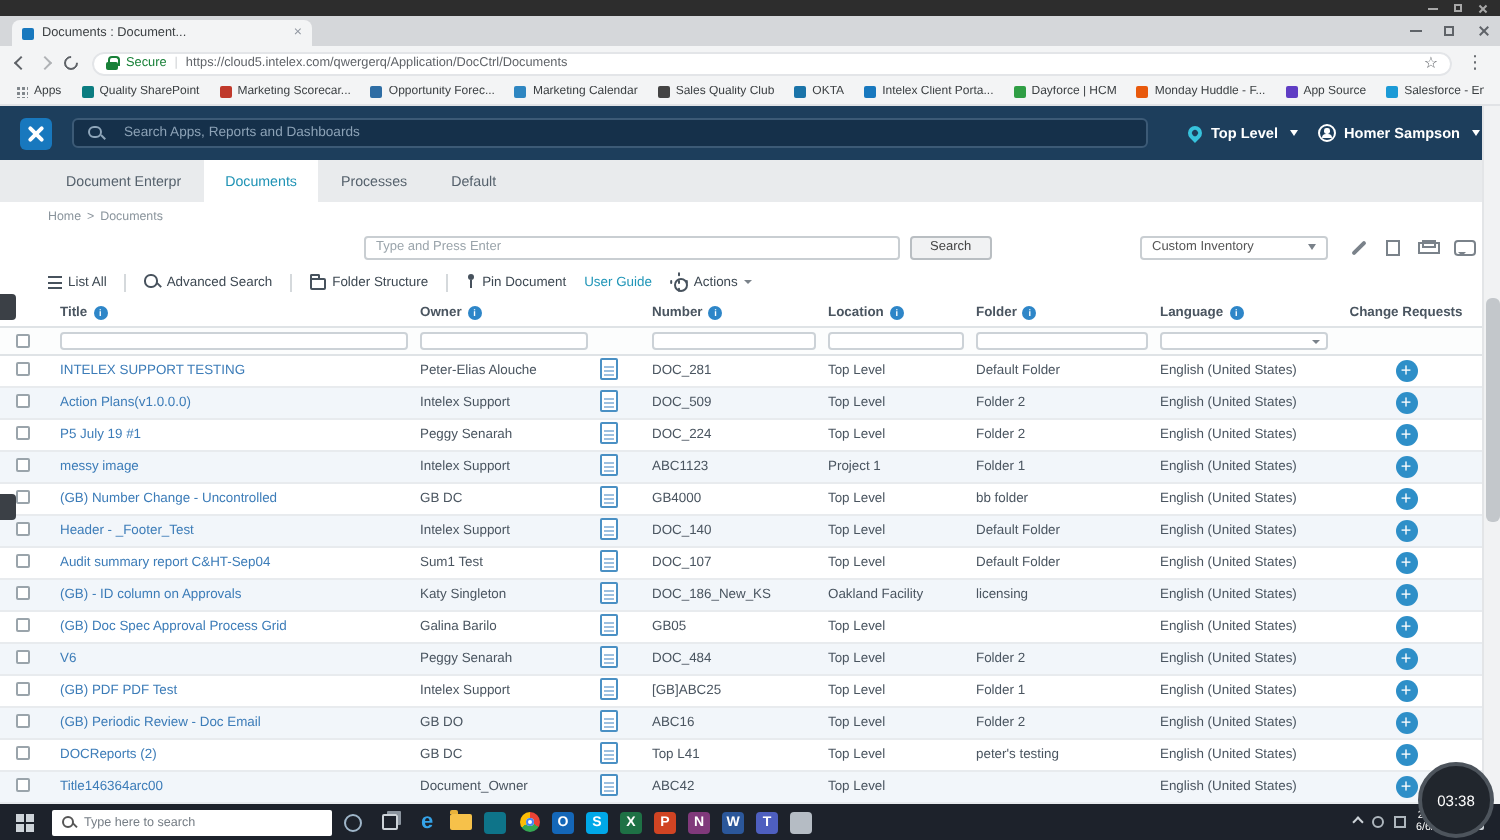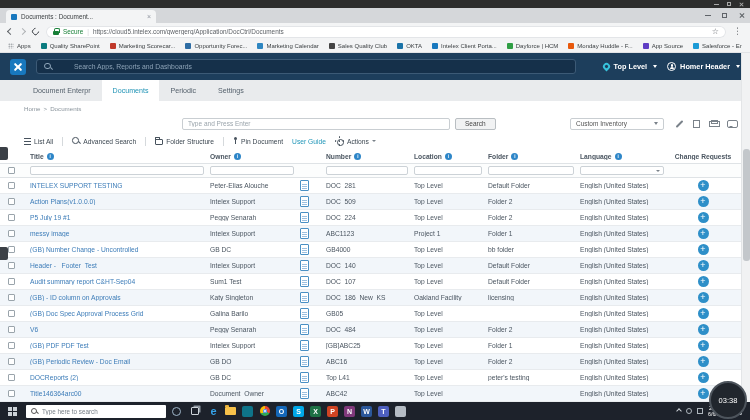--- a/index.html
+++ b/index.html
@@ -51,21 +51,21 @@
 .bm-label{font-size:6px;color:#3c4043;white-space:nowrap}
 .bm-list{display:flex;align-items:center;gap:10px;overflow:hidden}
 .bm-item{display:flex;align-items:center;gap:3px;flex:none}
 .bm-fav{width:6px;height:6px;border-radius:1px;flex:none}
 
 
 .appheader{height:27px;background:#1d3e5c;display:flex;align-items:center;gap:10px;padding:0 10px;flex:none}
 .logo{position:relative;width:16px;height:16px;background:#1878be;border-radius:3px;flex:none}
 .logo::before,.logo::after{content:"";position:absolute;top:7px;left:3px;width:10px;height:2px;background:#fff;border-radius:1px}
 .logo::before{transform:rotate(45deg)}.logo::after{transform:rotate(-45deg)}
-.ghsearch{width:540px;height:15px;background:#15304a;border:1px solid #3c5a76;border-radius:3px;display:flex;align-items:center;gap:22px;padding:0 7px}
+.ghsearch{width:540px;height:15px;background:#15304a;border:1px solid #3c5a76;border-radius:3px;display:flex;align-items:center;gap:10px;padding:0 7px}
 .mag{position:relative;width:8px;height:8px;flex:none}
 .mag::before{content:"";position:absolute;top:0;left:0;width:4.6px;height:4.6px;border:1.2px solid #8fa6ba;border-radius:50%}
 .mag::after{content:"";position:absolute;left:5.6px;top:5.6px;width:3px;height:1.2px;background:#8fa6ba;transform:rotate(45deg)}
 .ghsearch input{flex:1;background:transparent;border:none;outline:none;color:#d6dee5;font-size:6.8px}
 .ghsearch input::placeholder{color:#8ca2b6}
 .hspacer{flex:1}
 .hitem{display:flex;align-items:center;gap:4px;color:#fff;font-size:7.3px;font-weight:bold;flex:none}
 .pin{width:7px;height:7px;background:#37c2dc;border-radius:50% 50% 50% 0;transform:rotate(-45deg);position:relative;flex:none}
 .pin::after{content:"";position:absolute;top:2.2px;left:2.2px;width:2.6px;height:2.6px;background:#1d3e5c;border-radius:50%}
 .person{position:relative;width:9px;height:9px;border:1px solid #fff;border-radius:50%;flex:none}
@@ -278,30 +278,30 @@
       <input placeholder="Search Apps, Reports and Dashboards" style="">
     </div>
     <div class="hspacer"></div>
     <div class="hitem">
       <span class="pin"></span>
       <span>Top Level</span>
       <span class="caret"></span>
     </div>
     <div class="hitem">
       <span class="person"></span>
-      <span>Homer Header</span>
+      <span>Homer Sampson</span>
       <span class="caret"></span>
     </div>
   </div>
 
   <div class="ptabs">
       <div class="ptab">Document Enterpr</div>
       <div class="ptab active">Documents</div>
-      <div class="ptab">Periodic</div>
-      <div class="ptab">Settings</div>
+      <div class="ptab">Processes</div>
+      <div class="ptab">Default</div>
     </div>
 
   <div class="content">
     <div class="crumbs">
       <span>Home</span>
       <span>&gt;</span>
       <span>Documents</span>
     </div>
 
     <div class="searchrow">

